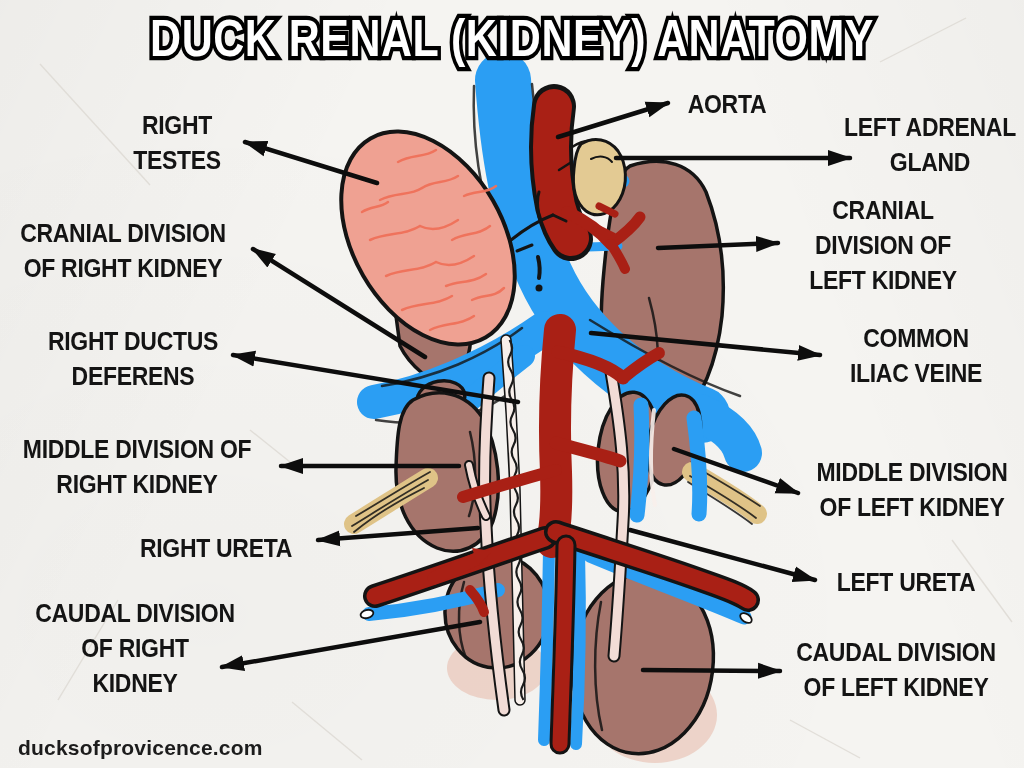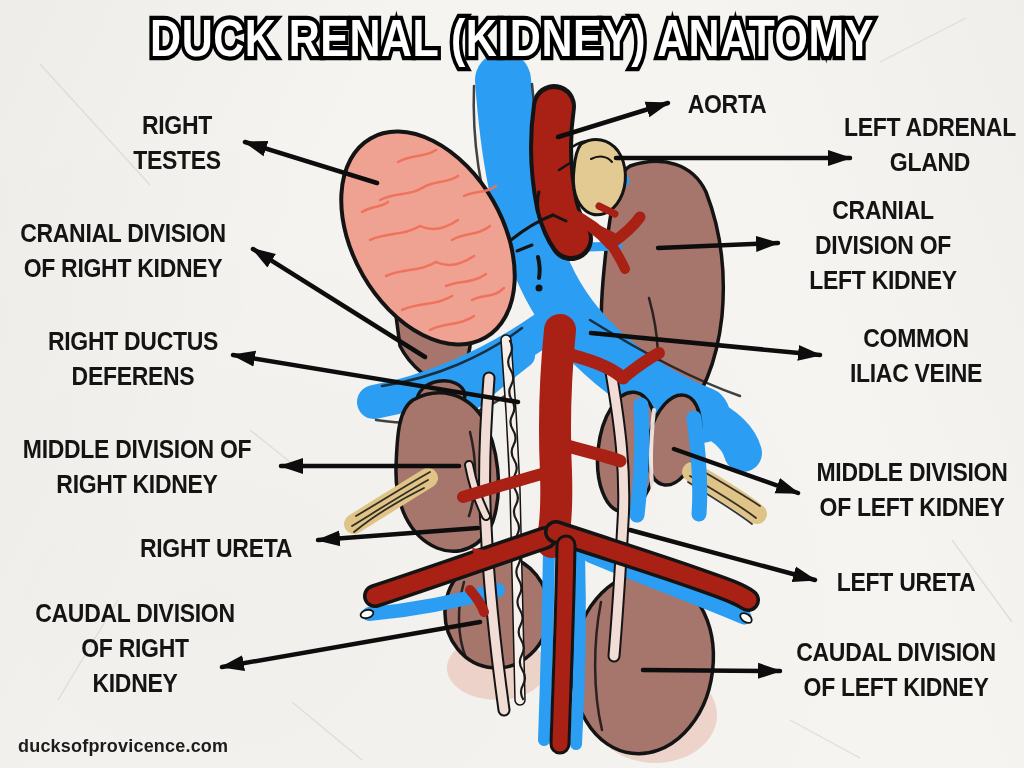--- a/index.html
+++ b/index.html
@@ -24,21 +24,21 @@
     transform:translateX(-50%) scaleY(1.22);transform-origin:center top;
     font-size:43px;font-weight:800;letter-spacing:0.5px;white-space:nowrap;
     color:#fff;-webkit-text-stroke:7px #000;paint-order:stroke fill;
   }
   .lbl{
     position:absolute;transform:translate(-50%,-50%) scaleY(1.16);
     text-align:center;font-size:23px;font-weight:700;line-height:30px;
     letter-spacing:-0.3px;color:var(--ink);white-space:nowrap;
   }
   .wm{
-    position:absolute;left:18px;top:736px;font-size:18px;font-weight:700;
+    position:absolute;left:18px;top:736px;font-size:21px;font-weight:700;
     letter-spacing:.2px;color:#1c1c1c;
   }
   
   .st-blue{stroke:var(--blue);fill:none;stroke-linecap:round;stroke-linejoin:round}
   .st-red{stroke:var(--red);fill:none;stroke-linecap:round;stroke-linejoin:round}
   .st-ink{stroke:var(--ink);fill:none;stroke-linecap:round;stroke-linejoin:round}
   .st-tan{stroke:var(--nerve);fill:none;stroke-linecap:round}
   .st-ureter{stroke:var(--ureter);fill:none;stroke-linecap:round}
   .st-tvein{stroke:var(--tvein);fill:none;stroke-linecap:round}
   .st-white{stroke:#F8F0EB;fill:none;stroke-linecap:round}

